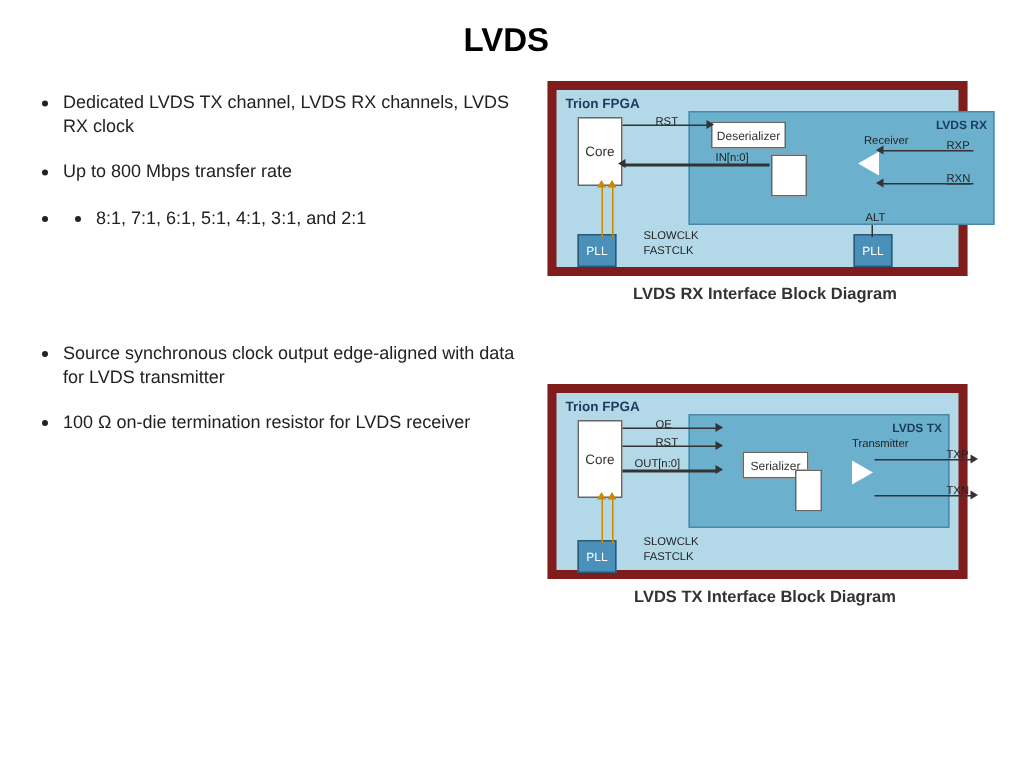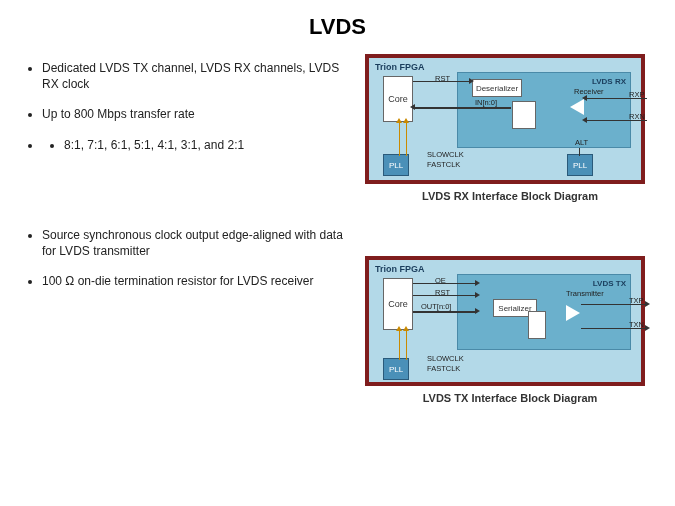--- a/index.html
+++ b/index.html
@@ -6,21 +6,21 @@
 body { font-family: Arial, sans-serif; font-size: 12px; color: #333; width: 675px; height: 506px; background: #fff; position: relative; }
 .title { text-align: center; font-weight: bold; font-size: 22px; padding: 14px 0 8px; color: #000; }
 .content { display: flex; gap: 10px; padding: 0 20px; }
 .left { flex: 1; padding-top: 12px; }
 .right { width: 290px; }
 .bullets { list-style: disc; padding-left: 22px; }
 .bullets li { margin-bottom: 14px; line-height: 1.35; color: #222; }
 .bullets .sub { list-style: disc; padding-left: 22px; margin-top: 6px; }
 .bullets .sub li { margin-bottom: 0; }
 .gap { height: 60px; }
-.diagram { background: #b3d9e8; border: 4px solid #7f1d1d; position: relative; width: 280px; height: 130px; margin-bottom: 6px; margin-top: 6px; }
+.diagram { background: #b3d9e8; border: 6px solid #7f1d1d; position: relative; width: 280px; height: 130px; margin-bottom: 6px; margin-top: 6px; }
 .caption { text-align: center; font-weight: bold; font-size: 11px; margin-bottom: 18px; }
 .fpga-label { position: absolute; top: 4px; left: 6px; font-weight: bold; font-size: 9px; color: #1a3d5c; }
 .core { position: absolute; background: #fff; border: 1px solid #666; font-size: 9px; display: flex; align-items: center; justify-content: center; }
 .pll { position: absolute; background: #4a90b8; border: 1px solid #2a5a7a; color: #fff; font-size: 8px; display: flex; align-items: center; justify-content: center; width: 26px; height: 22px; }
 .box { position: absolute; background: #fff; border: 1px solid #666; font-size: 8px; display: flex; align-items: center; justify-content: center; text-align: center; }
 .lvds-block { position: absolute; background: #6bb0cc; border: 1px solid #4a8aa8; }
 .lvds-title { font-weight: bold; font-size: 8px; color: #1a3d5c; text-align: center; padding: 2px 0; position: absolute; right: 4px; top: 2px; }
 .tri { position: absolute; width: 0; height: 0; }
 .tri.left-point { border-top: 8px solid transparent; border-bottom: 8px solid transparent; border-right: 14px solid #fff; }
 .tri.right-point { border-top: 8px solid transparent; border-bottom: 8px solid transparent; border-left: 14px solid #fff; }
@@ -56,21 +56,21 @@
     </ul>
   </div>
 
   <div class="right">
 
     <div class="diagram">
       <div class="fpga-label">Trion FPGA</div>
       <div class="core" style="left:14px; top:18px; width:30px; height:46px;">Core</div>
       <div class="pll" style="left:14px; top:96px;">PLL</div>
 
-      <div class="lvds-block" style="left:88px; top:14px; width:174px; height:76px;">
+      <div class="lvds-block" style="left:88px; top:14px; width:204px; height:76px;">
         <div class="lvds-title">LVDS RX</div>
         <div class="box" style="left:14px; top:6px; width:50px; height:18px;">Deserializer</div>
         <div class="box" style="left:54px; top:28px; width:24px; height:28px;"></div>
         <div class="sig" style="left:116px; top:14px;">Receiver</div>
         <div class="tri left-point" style="left:112px; top:26px;"></div>
       </div>
 
       <div class="pll" style="left:198px; top:96px;">PLL</div>
 
       <div class="sig" style="left:66px; top:16px;">RST</div>

